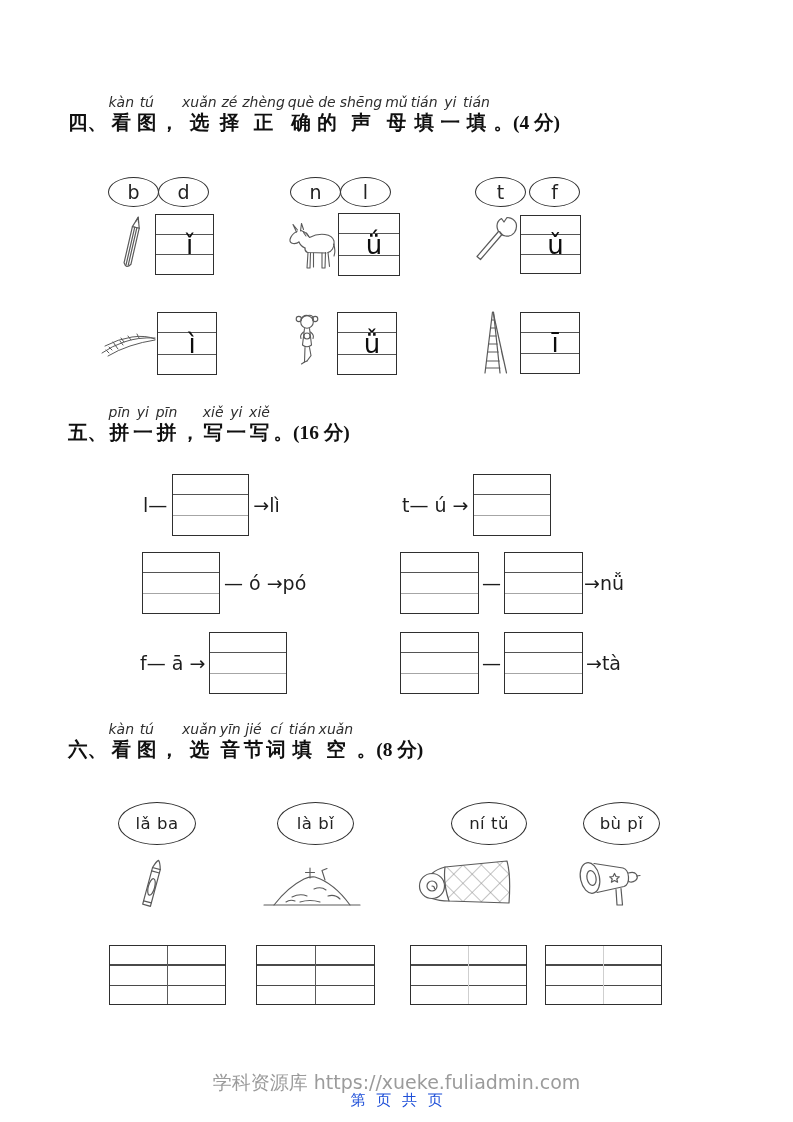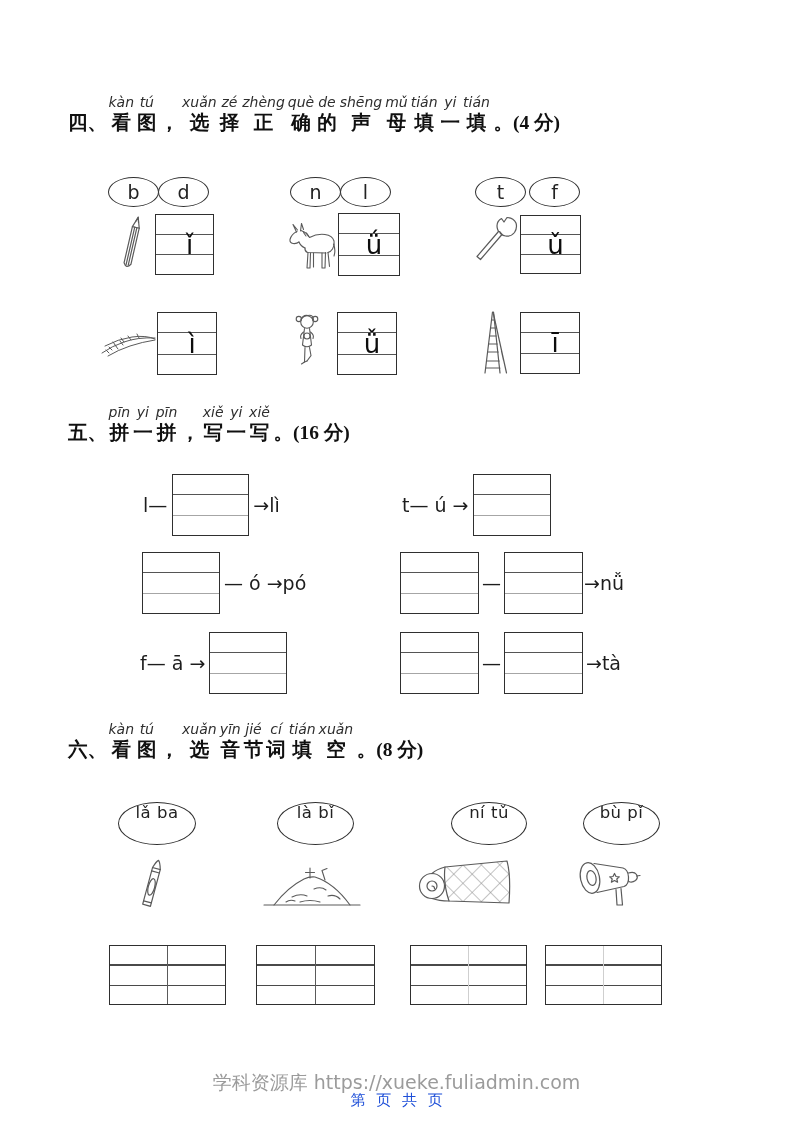--- a/index.html
+++ b/index.html
@@ -30,21 +30,21 @@
   .pgrid .gl2{top:66.7%;background:#a6a6a6;}
   .pgrid.pg4 .gl2{background:#555;}
   .pgrid .ans{position:absolute;left:0;top:0;right:0;bottom:0;display:flex;
     align-items:center;justify-content:center;font-size:26px;color:#0d0d0d;
     padding-left:10px;line-height:1;}
   
   .grp{position:absolute;display:flex;align-items:center;height:60px;}
   .ptxt{font-size:19px;color:#1d1d1d;white-space:pre;}
   
   .word-oval{position:absolute;border:1.3px solid #2f2f2f;border-radius:50%;
-    display:flex;justify-content:center;font-size:16.5px;
+    display:flex;align-items:center;justify-content:center;font-size:16.5px;
     color:#222;background:#fff;letter-spacing:.5px;}
   .wgrid{position:absolute;border:1.8px solid #2f2f2f;background:#fff;}
   .wgrid .h1,.wgrid .h2{position:absolute;left:0;right:0;height:1.2px;background:#4a4a4a;}
   .wgrid .h1{top:calc(33.3% - 1px);}
   .wgrid .h2{top:66.6%;}
   .wgrid .v{position:absolute;top:0;bottom:0;width:1.2px;left:calc(50% - .6px);background:#5a5a5a;}
   .wgrid.light .v{background:#cfcfcf;width:1px;}
   
   .credit{position:absolute;left:0;right:0;top:1070px;text-align:center;
     font-size:19px;color:#9b9b9b;}

